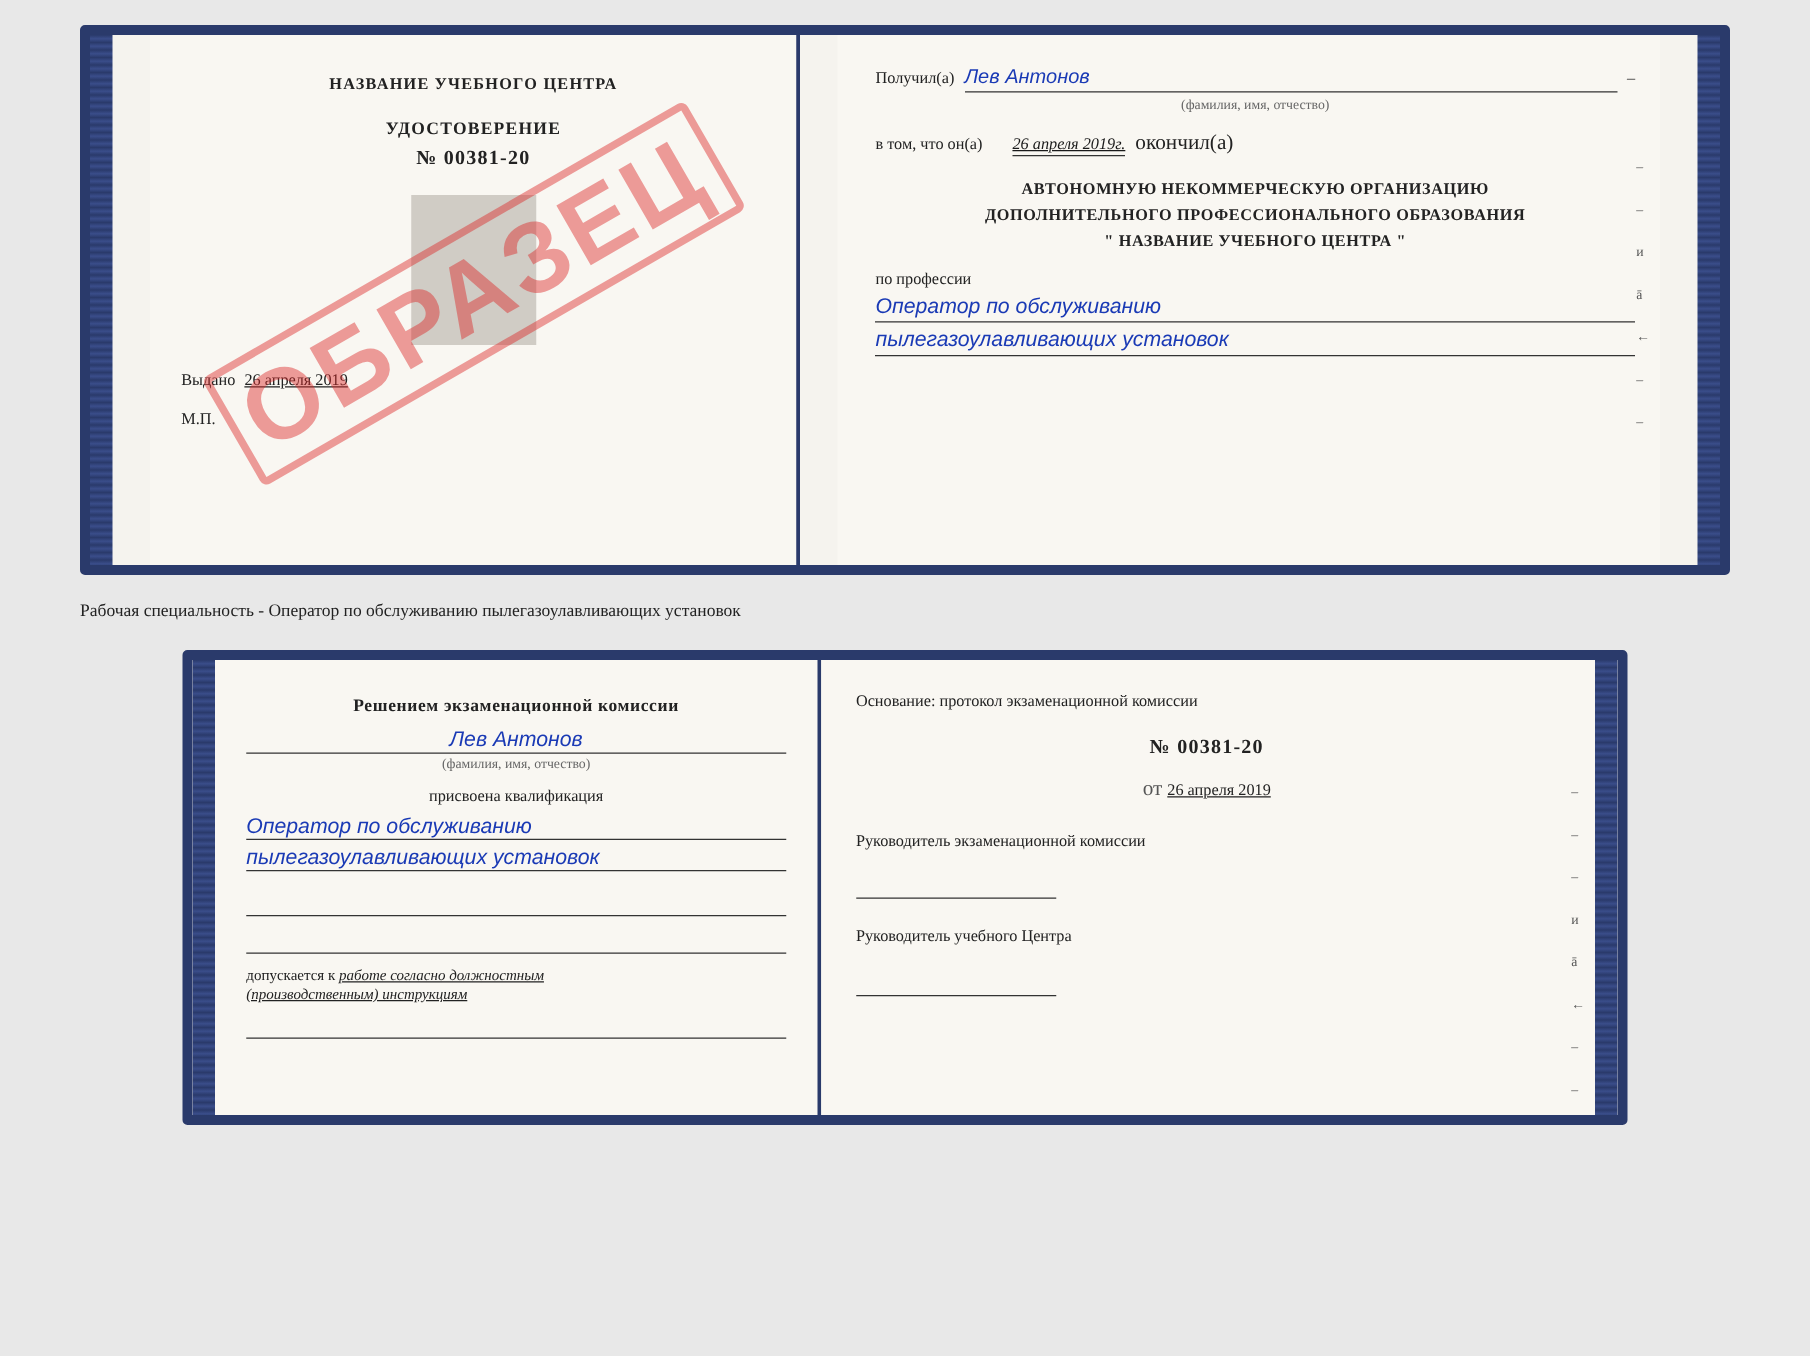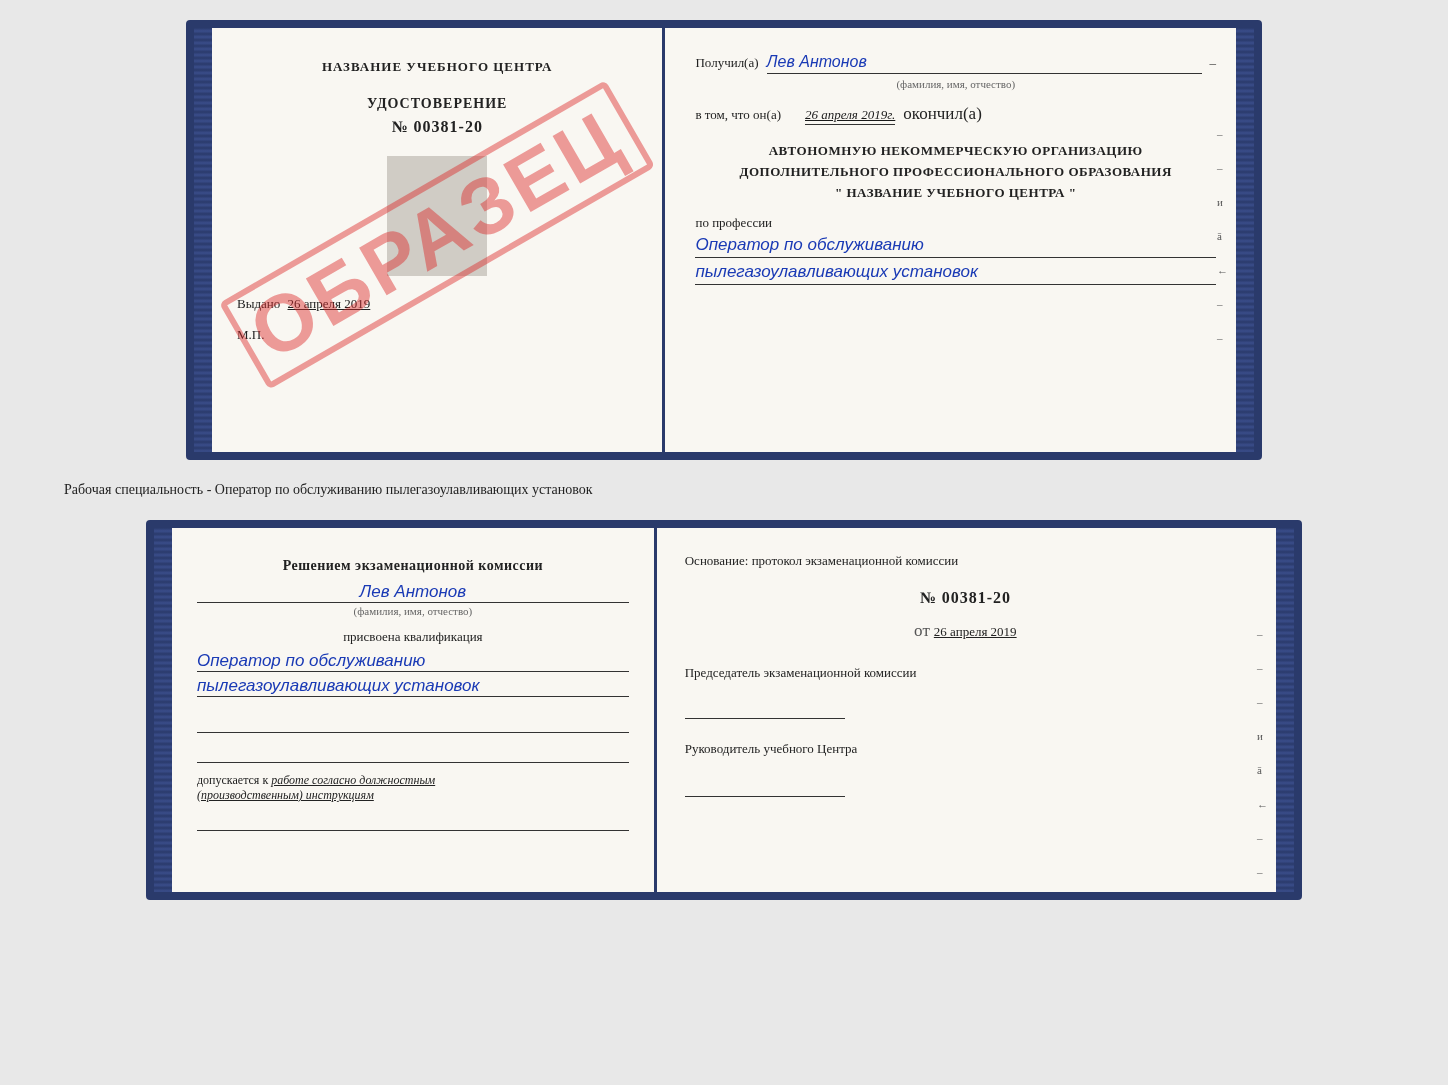--- a/index.html
+++ b/index.html
@@ -10,27 +10,28 @@
       min-height: 1085px;
       display: flex;
       flex-direction: column;
       align-items: center;
       padding: 20px;
       gap: 18px;
     }
 
     .certificate-book {
       display: flex;
-      width: 1076px;
+      width: 1320px;
       background: #f5f3ee;
       border: 8px solid #2a3a6b;
       border-radius: 4px;
       position: relative;
       overflow: hidden;
       min-height: 440px;
+      gap: 30px;
     }
 
     .book-spine {
       width: 18px;
       background: repeating-linear-gradient(
         to bottom,
         #2a3a6b 0px,
         #3a4d8a 3px,
         #2a3a6b 6px
       );
@@ -515,21 +516,21 @@
     <div class="basis-label">Основание: протокол экзаменационной комиссии</div>
 
     <div class="protocol-number">№  00381-20</div>
 
     <div class="protocol-date-row">
       <span class="from-label">от</span>
       <span class="protocol-date-value">26 апреля 2019</span>
     </div>
 
     <div class="chairman-block">
-      <div class="chairman-label">Председатель экзаменационной комиссии</div>
+      <div class="chairman-label">Руководитель экзаменационной комиссии</div>
       <div class="signature-line"></div>
     </div>
 
     <div class="director-label">Руководитель учебного Центра</div>
     <div class="signature-line"></div>
 
     <div class="side-marks">
       <span>–</span>
       <span>–</span>
       <span>–</span>

